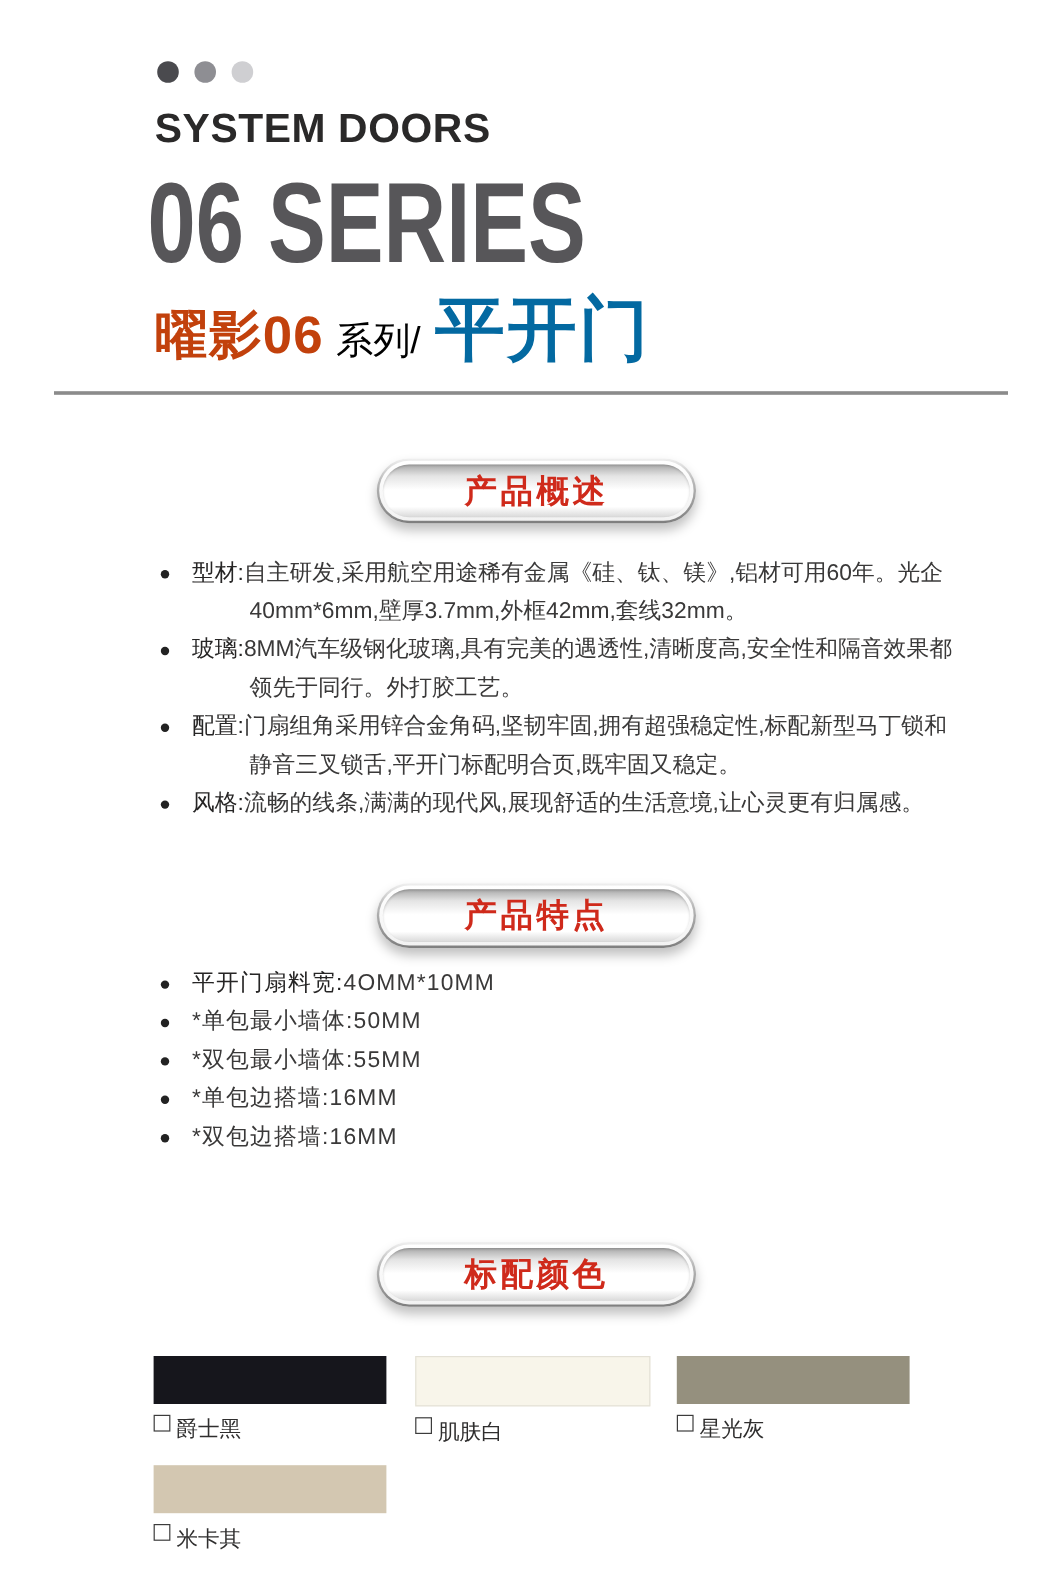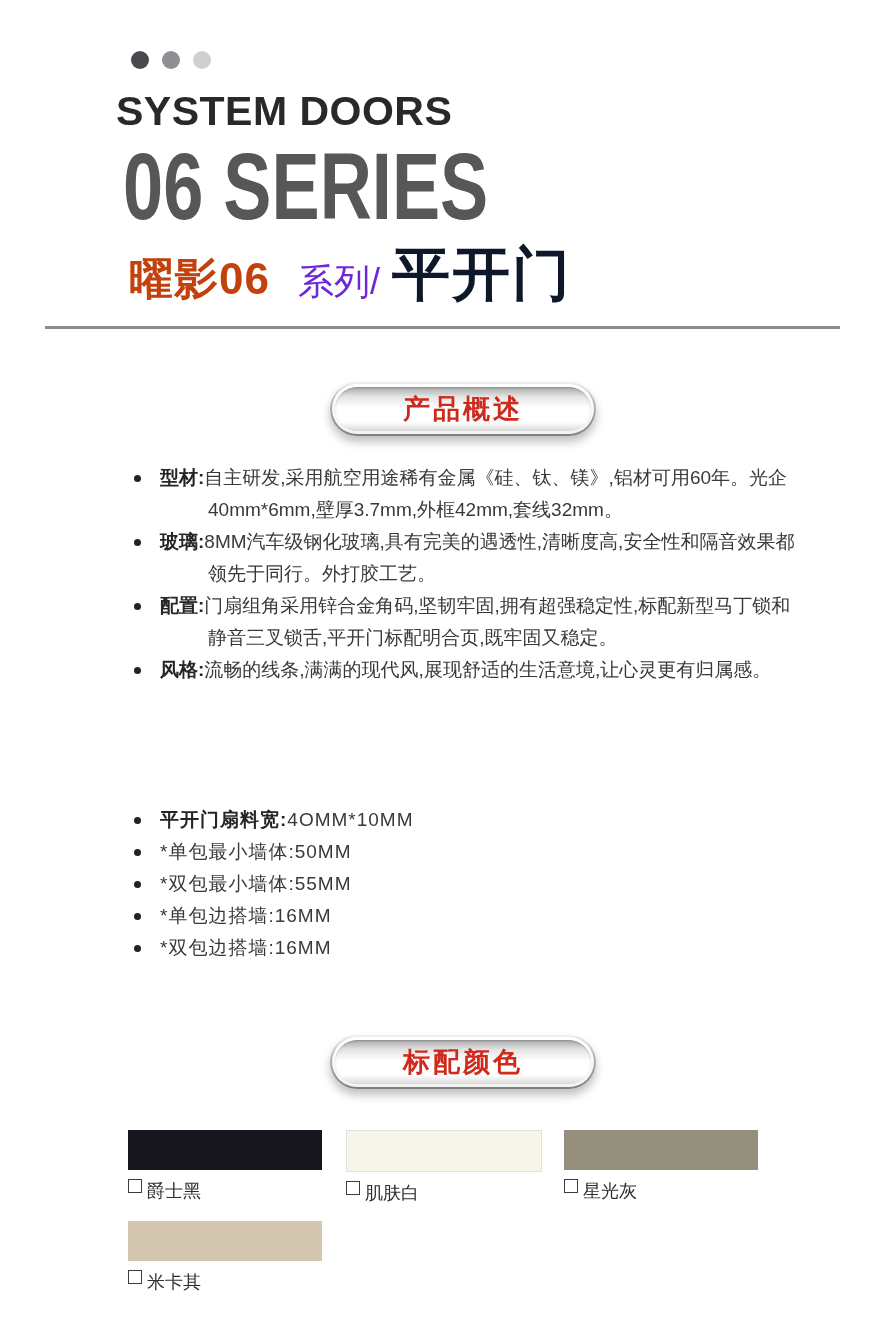--- a/index.html
+++ b/index.html
@@ -5,37 +5,37 @@
   html,body { margin:0; padding:0; background:#ffffff; }
   .page {
     position:relative; width:885px; height:1328px; background:#ffffff;
     font-family:"Liberation Sans","DejaVu Sans",sans-serif; overflow:hidden;
   }
 
   
   .dots { position:absolute; top:51px; left:131px; display:flex; gap:13px; }
   .dot  { width:18px; height:18px; border-radius:50%; }
   .sys-title {
-    position:absolute; top:88px; left:116px;
-    font-size:41px; font-weight:600; color:#2a2929; letter-spacing:0.5px; white-space:nowrap;
+    position:absolute; top:88px; left:129px;
+    font-size:34px; font-weight:600; color:#2a2929; letter-spacing:0.5px; white-space:nowrap;
   }
   .series-title {
     position:absolute; top:140px; left:123px;
     font-size:95px; line-height:92px; font-weight:700; color:#575659;
     transform:scaleX(0.76); transform-origin:0 0; white-space:nowrap;
   }
   .cn-line { position:absolute; top:236px; left:129px; display:flex; align-items:baseline; white-space:nowrap; }
   .cn-brand  { font-size:44px; font-weight:800; color:#c2410c; letter-spacing:1px; }
-  .cn-series { font-size:36px; font-weight:500; color:#6d28d9; margin-left:28px; }
-  .cn-type   { font-size:58px; font-weight:800; color:#0f172a; margin-left:12px; letter-spacing:2px; }
+  .cn-series { font-size:31px; font-weight:500; color:#000000; margin-left:10px; }
+  .cn-type   { font-size:58px; font-weight:800; color:#0369a1; margin-left:12px; letter-spacing:2px; }
   .rule { position:absolute; top:326px; left:45px; width:795px; height:3px; background:#8b8b8b; }
 
   
   .pill {
-    position:absolute; left:330px; width:266px; height:54px; border-radius:29px;
+    position:absolute; left:314px; width:266px; height:54px; border-radius:29px;
     background:linear-gradient(180deg,#f0f0f0 0%,#b9b9b9 35%,#7e7e7e 100%);
     padding:2px; box-sizing:border-box; box-shadow:0 6px 10px rgba(0,0,0,0.25);
   }
   .pill-mid {
     width:100%; height:100%; border-radius:26px; box-sizing:border-box;
     background:linear-gradient(180deg,#ffffff,#f2f2f2); padding:3px;
   }
   .pill-inner {
     width:100%; height:100%; border-radius:23px; box-sizing:border-box;
     background:linear-gradient(180deg,#a9a9a9 0%,#e4e4e4 22%,#ffffff 48%,#ffffff 80%,#d9d9d9 100%);
@@ -46,21 +46,21 @@
   .pill.p1 { top:382px; } .pill.p2 { top:736px; } .pill.p3 { top:1035px; }
 
   
   .blist { position:absolute; left:132px; margin:0; padding:0; list-style:none;
            font-size:19px; line-height:32px; color:#3a3939; }
   .blist.ov { top:462px; }
   .blist.ft { top:804px; letter-spacing:1px; }
   .blist li { position:relative; padding-left:28px; white-space:nowrap; }
   .blist li::before { content:""; position:absolute; left:2px; top:13px; width:7px; height:7px;
                       border-radius:50%; background:#222; }
-  .bl, .fb { font-weight:700; color:#262525; }
+  .bl, .fb { font-weight:400; color:#262525; }
   .fb:empty { display:none; }
   .cont { margin-left:48px; white-space:nowrap; }
   .cont:empty { display:none; }
 
   
   .swatches { position:absolute; top:1130px; left:128px; width:640px;
               display:flex; flex-wrap:wrap; column-gap:24px; row-gap:16px; }
   .sw   { width:194px; }
   .chip { width:194px; height:40px; }
   .lbl  { margin-top:9px; font-size:18px; color:#2f2e2e; display:flex; align-items:flex-start; gap:5px; }
@@ -108,20 +108,27 @@
     <li>
       <span class="bl">配置:</span><span class="tx">门扇组角采用锌合金角码,坚韧牢固,拥有超强稳定性,标配新型马丁锁和</span>
       <div class="cont">静音三叉锁舌,平开门标配明合页,既牢固又稳定。</div>
     </li>
     <li>
       <span class="bl">风格:</span><span class="tx">流畅的线条,满满的现代风,展现舒适的生活意境,让心灵更有归属感。</span>
       
     </li>
   </ul>
 
+  <div class="pill p2">
+    <div class="pill-mid">
+      <div class="pill-inner">
+        <span class="pill-text">产品特点</span>
+      </div>
+    </div>
+  </div>
 
   <ul class="blist ft">
     <li>
       <span class="fb">平开门扇料宽:</span><span class="tx">4OMM*10MM</span>
     </li>
     <li>
       <span class="tx">*单包最小墙体:50MM</span>
     </li>
     <li>
       <span class="tx">*双包最小墙体:55MM</span>

